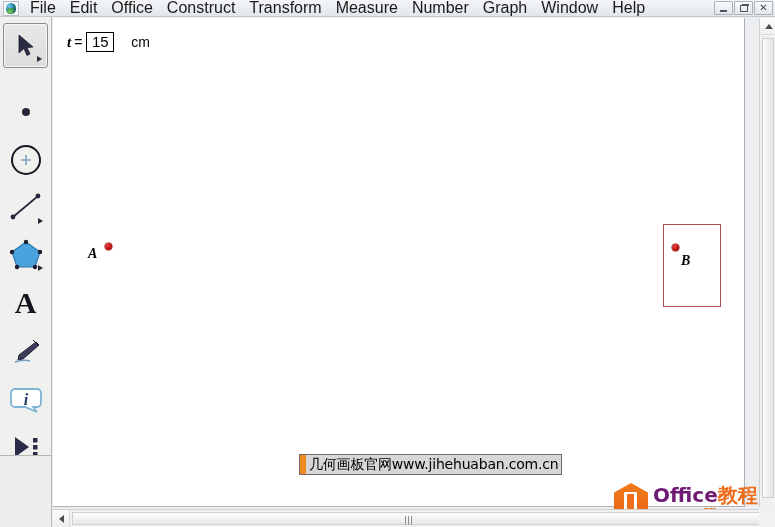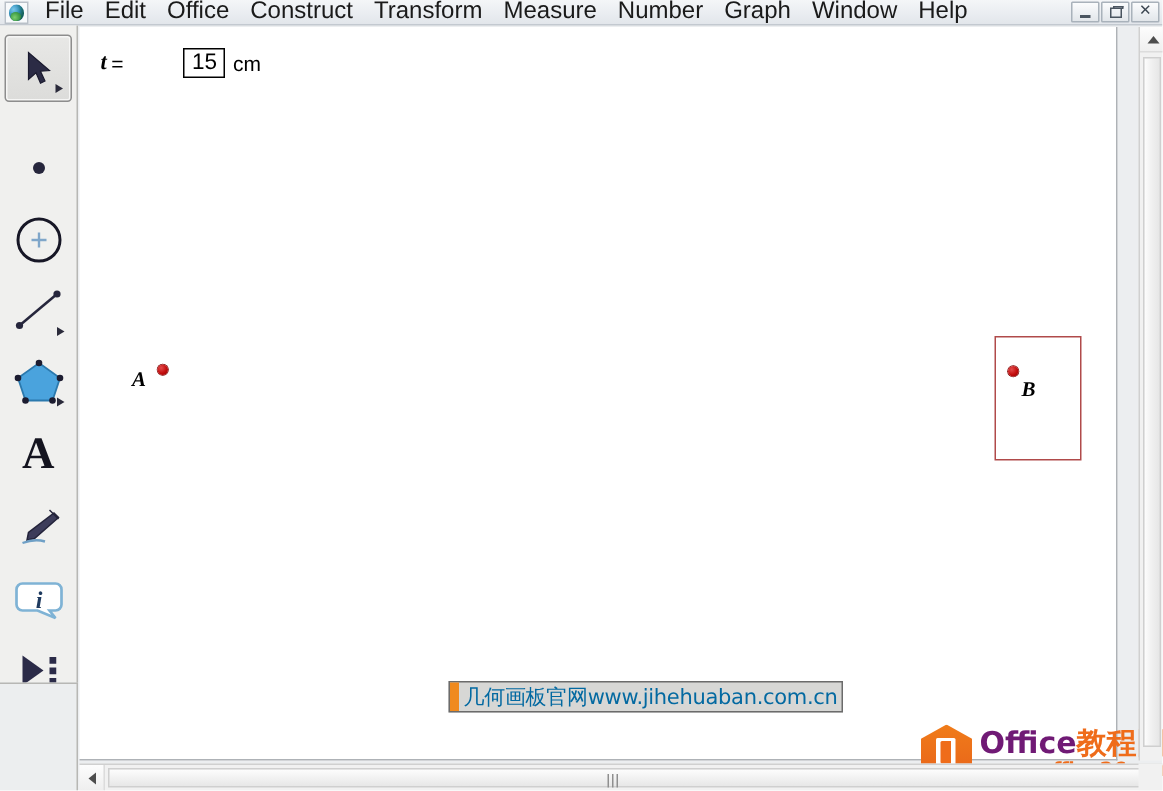--- a/index.html
+++ b/index.html
@@ -184,23 +184,22 @@
   }
   .measure .eq { font-size: 14px; margin-right: 4px; }
   .measure .val-box {
     border: 1px solid #000;
     padding: 0px 4px 1px 4px;
     font-size: 15px;
     line-height: 17px;
     background: #fff;
     min-width: 18px;
     text-align: center;
-    margin-left: 36px;
-  }
-  .measure .unit { margin-left: 5px; font-size: 14px; }
+  }
+  .measure .unit { margin-left: 17px; font-size: 14px; }
 
   .pt {
     position: absolute;
     width: 7px; height: 7px;
     border-radius: 50%;
     background: radial-gradient(circle at 35% 32%, #e24a4a 0%, #c30d0d 55%, #8e0000 100%);
     box-shadow: 0 0 0 0.5px #7a0000;
   }
   .pt-label {
     position: absolute;
@@ -231,21 +230,21 @@
   .watermark .bar {
     width: 6px;
     background: #f08a1e;
     flex: none;
   }
   .watermark .wtxt {
     display: flex;
     align-items: center;
     padding: 0 3px 0 3px;
     font-size: 14px;
-    color: #0369a1;
+    color: #000000;
     font-family: "DejaVu Sans", sans-serif;
     letter-spacing: -0.2px;
     white-space: nowrap;
   }
 
   
   .logo {
     position: absolute;
     left: 614px; top: 481px;
     width: 161px; height: 42px;

